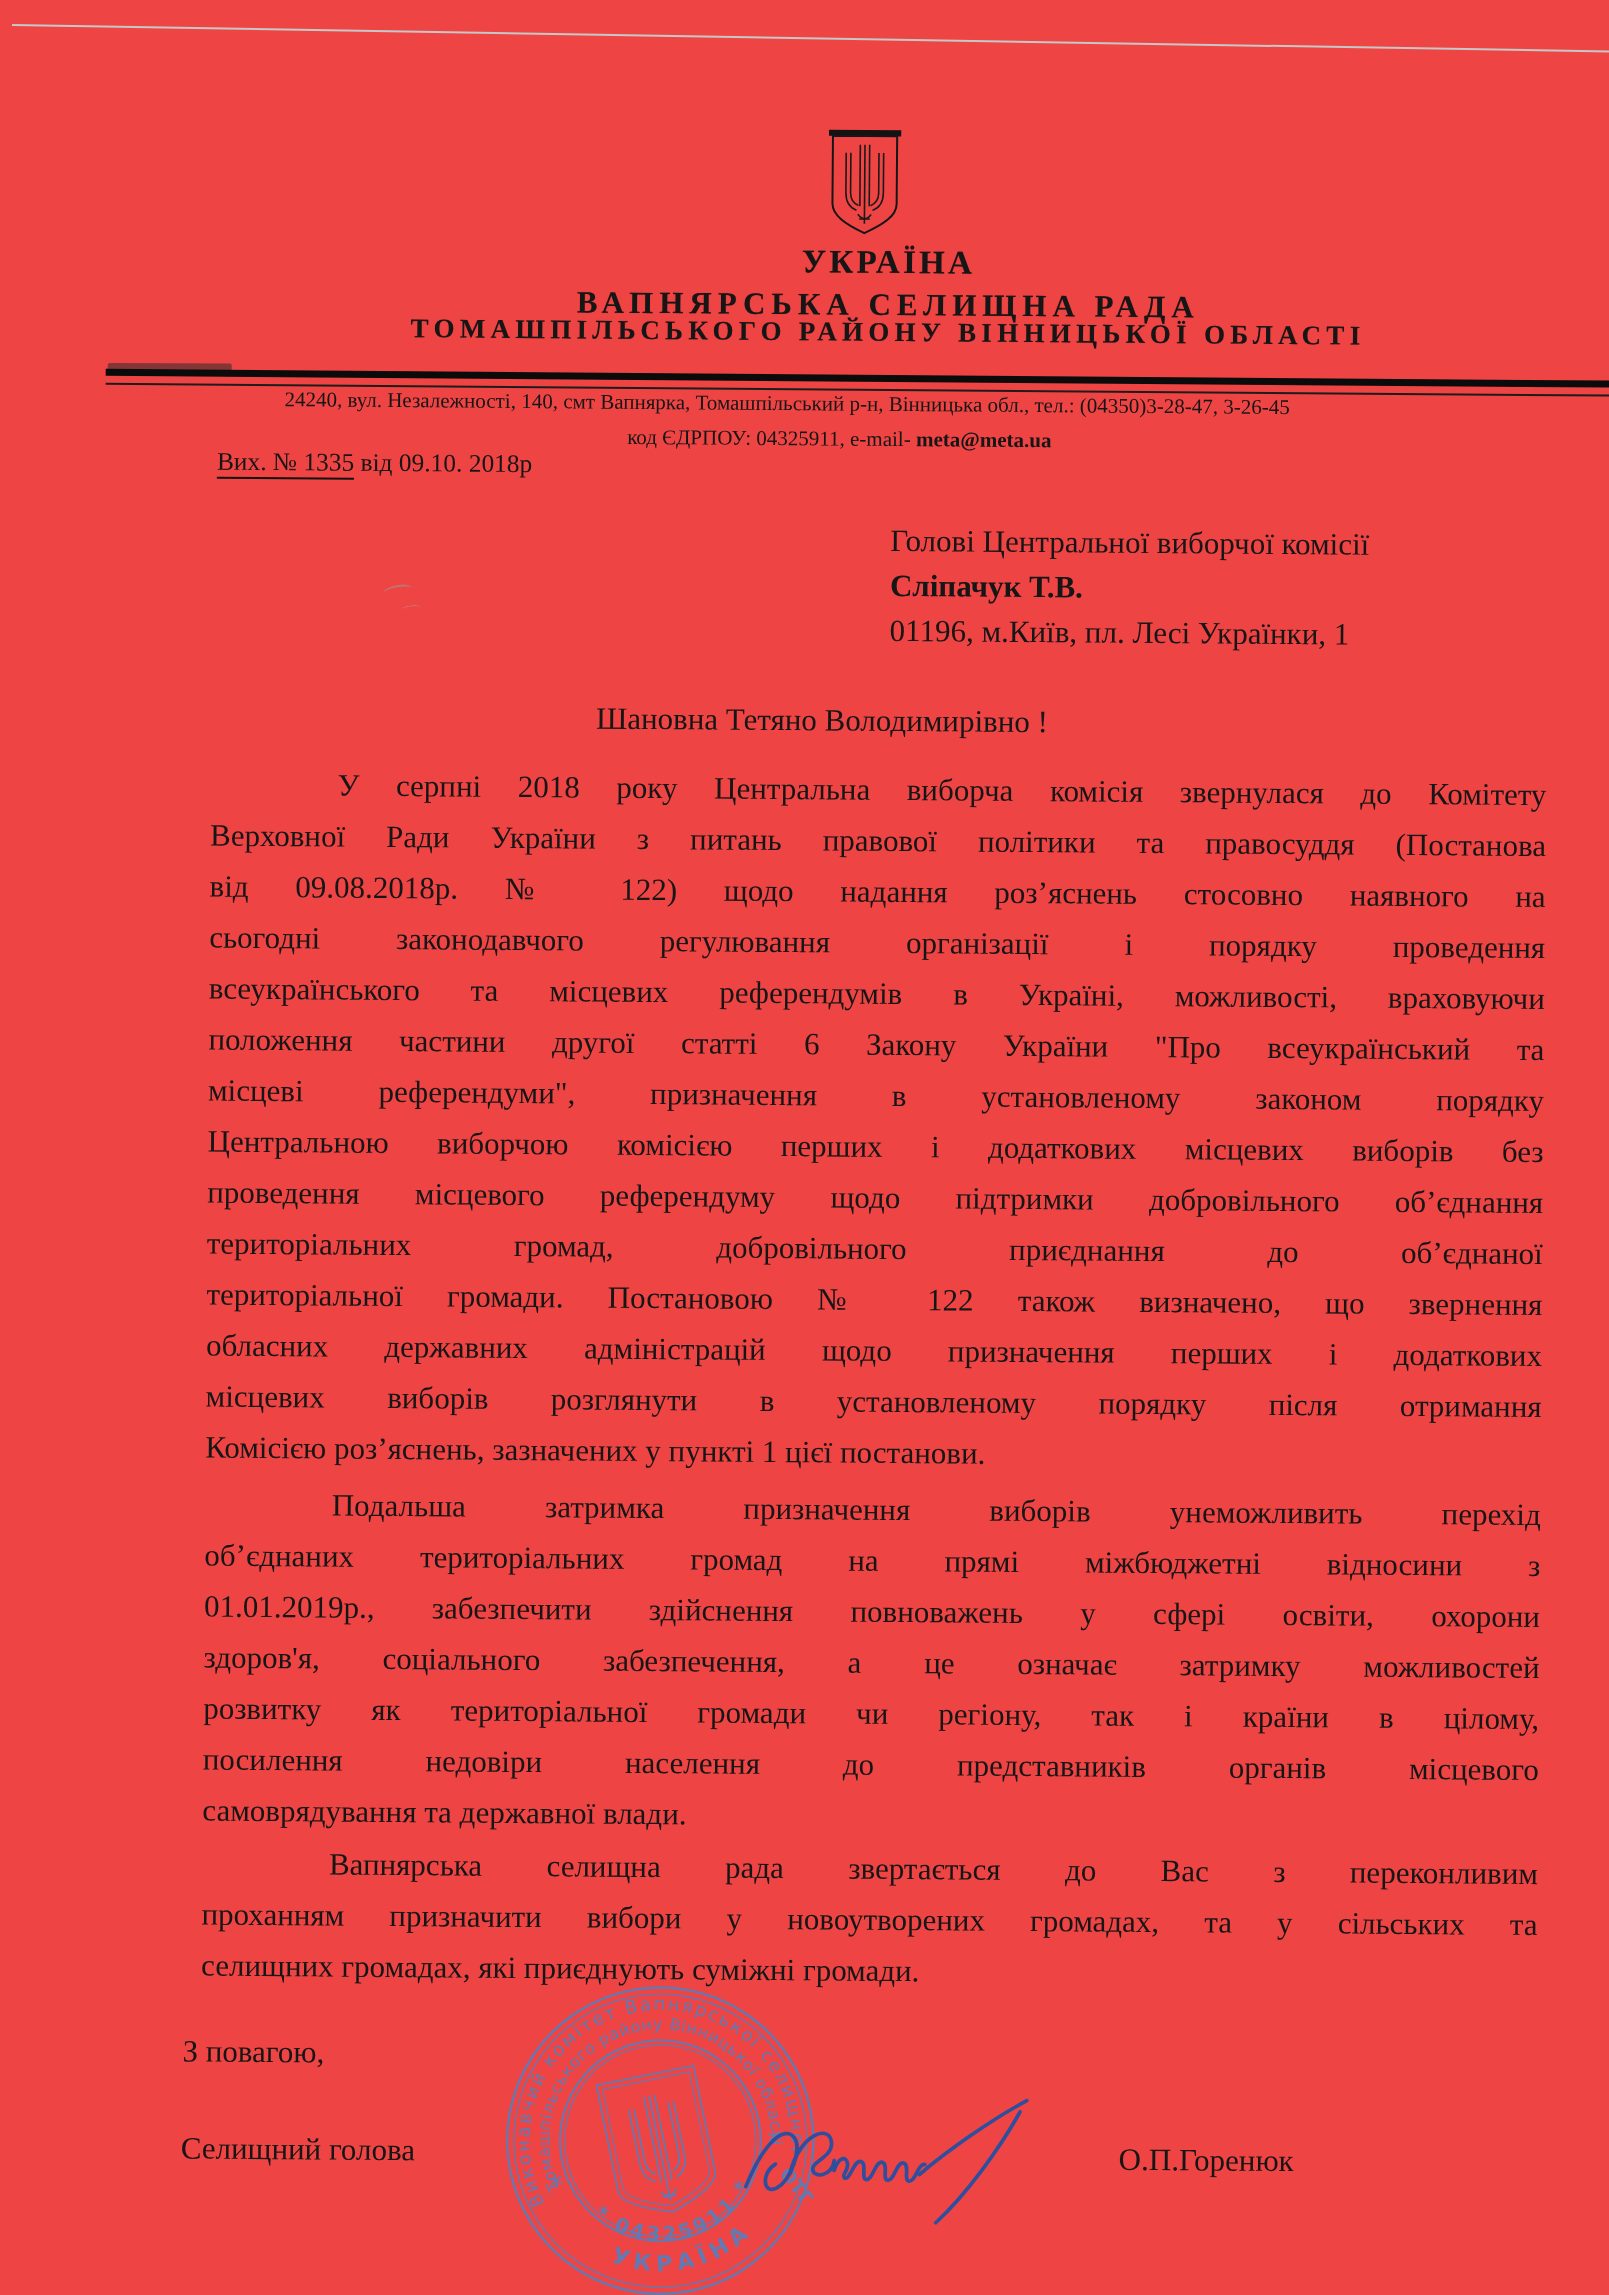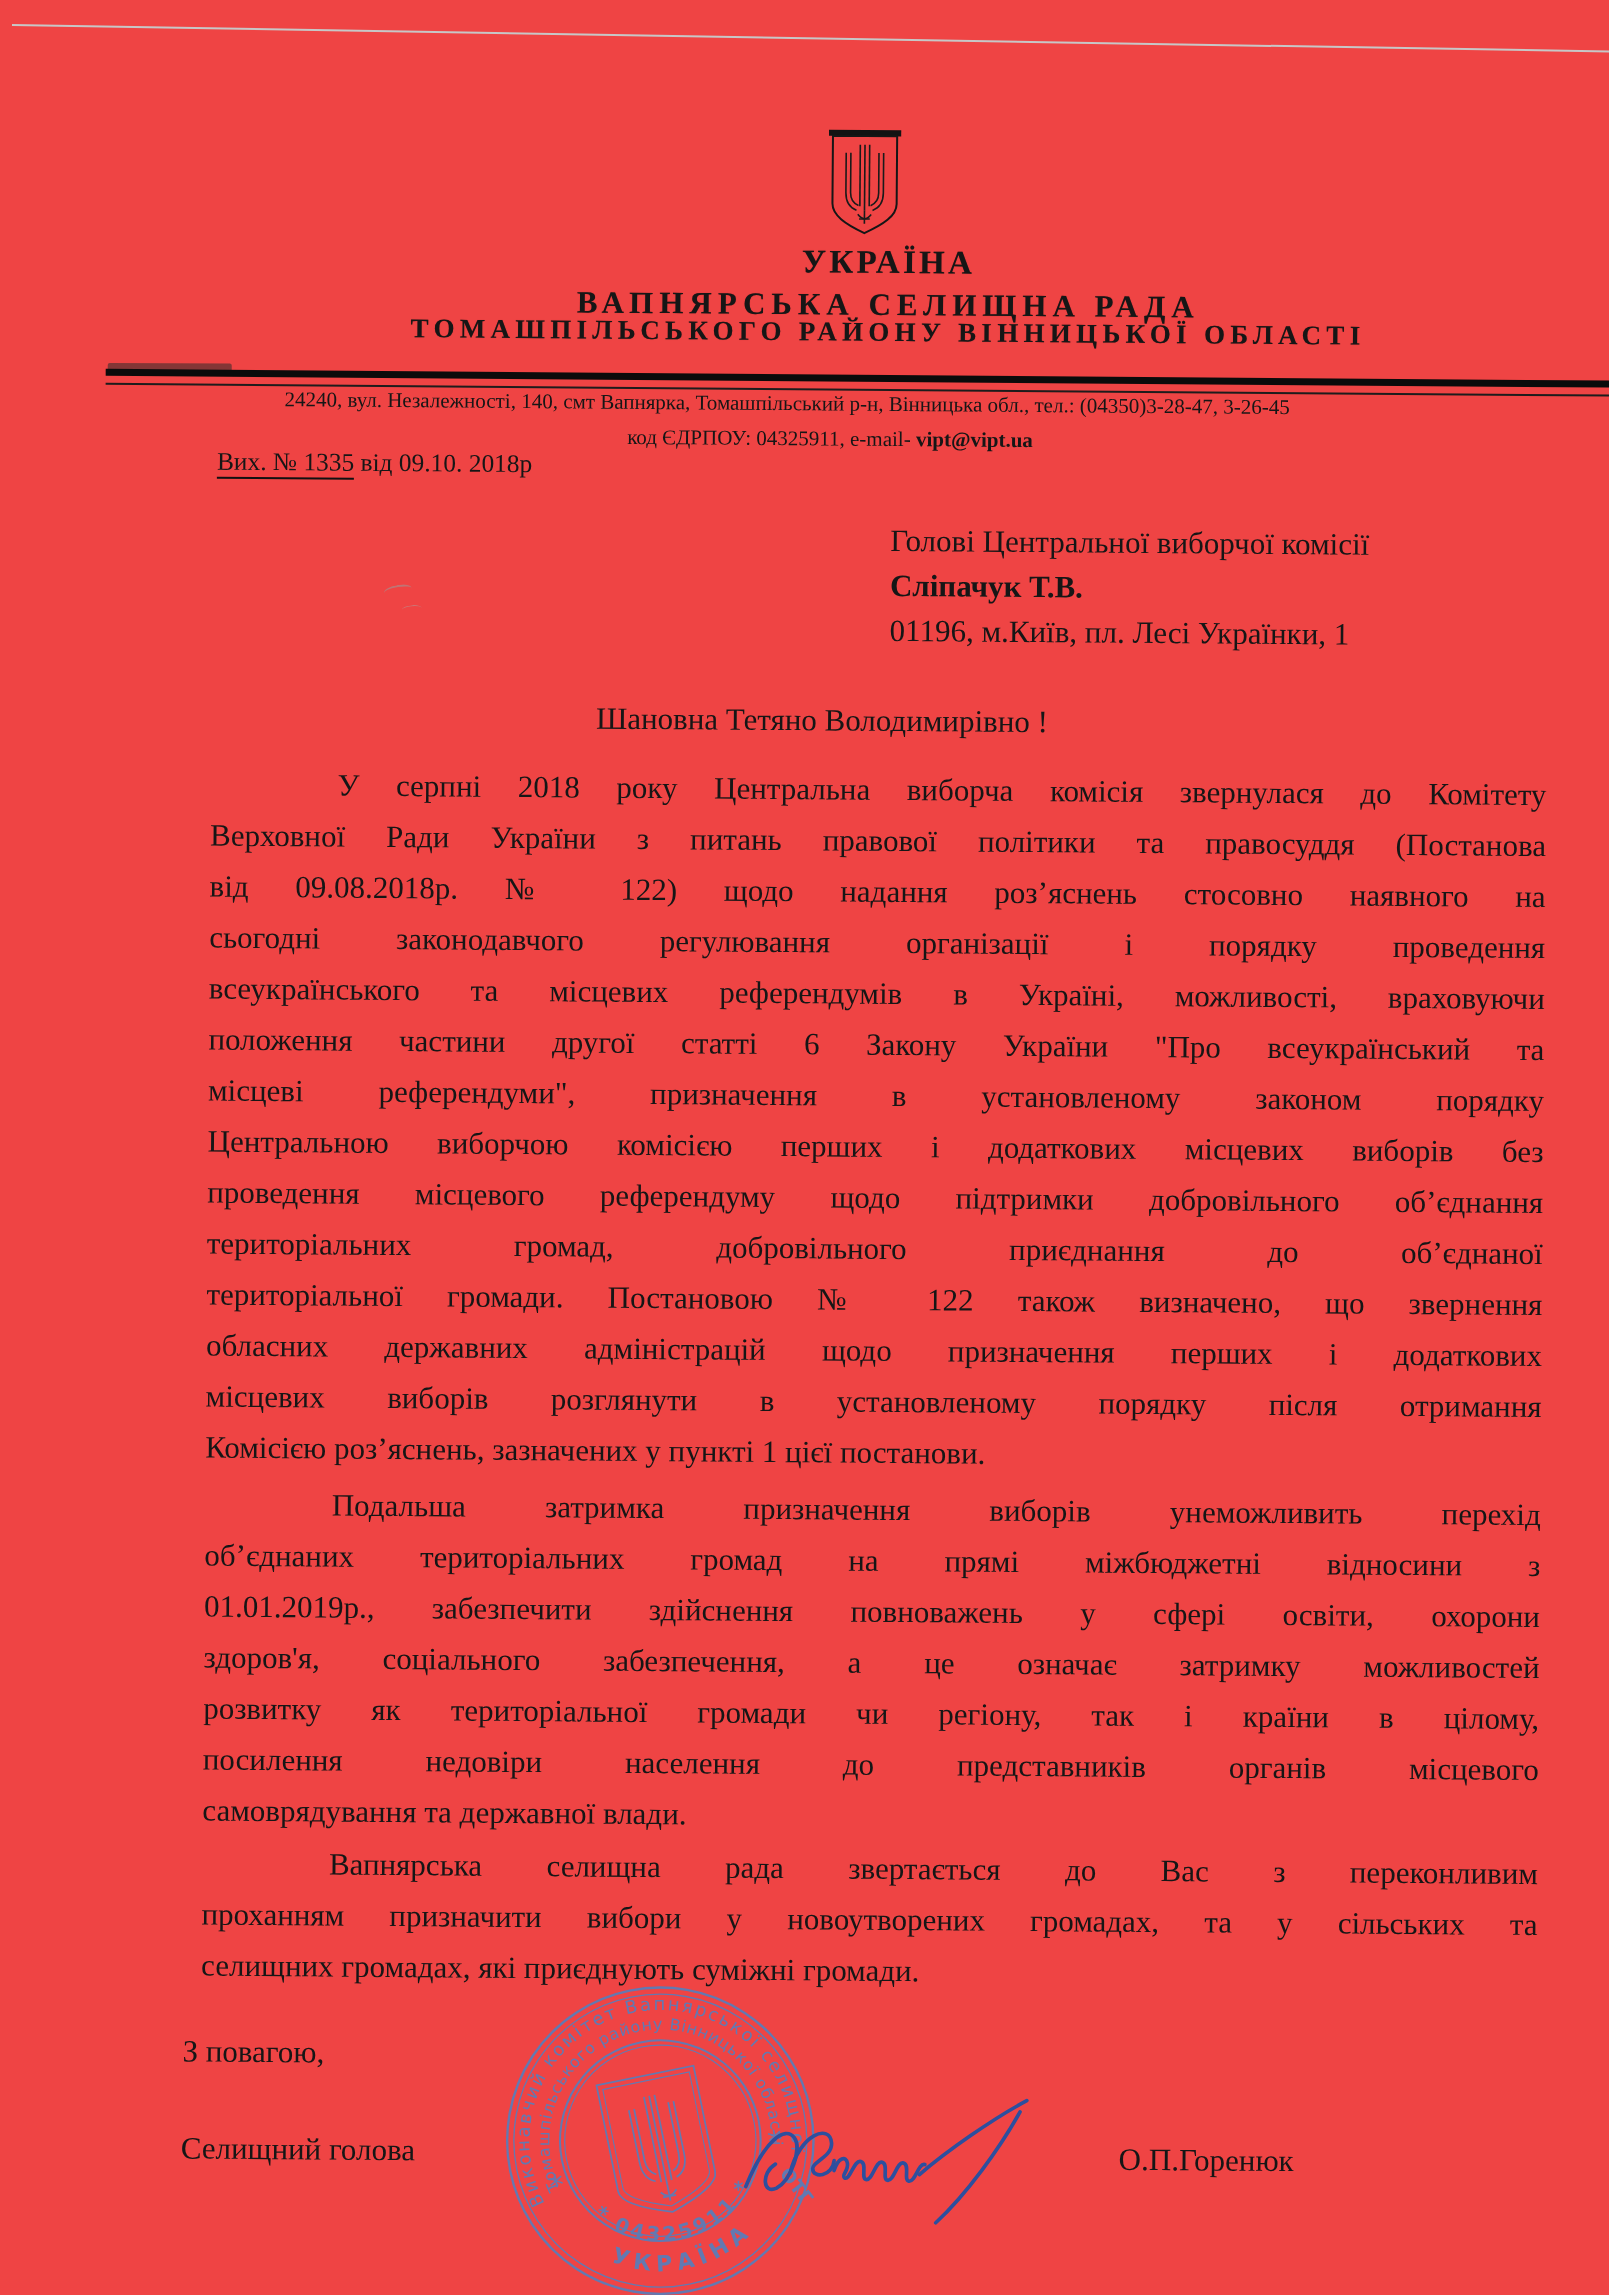--- a/index.html
+++ b/index.html
@@ -74,21 +74,21 @@
 
     <div class="abs hdr h-country txtshadow">УКРАЇНА</div>
     <div class="abs hdr h-org txtshadow">ВАПНЯРСЬКА СЕЛИЩНА РАДА</div>
     <div class="abs hdr h-sub txtshadow">ТОМАШПІЛЬСЬКОГО РАЙОНУ ВІННИЦЬКОЇ ОБЛАСТІ</div>
 
     <div class="abs sep-smudge"></div>
     <div class="abs sep-thick"></div>
     <div class="abs sep-thin"></div>
 
     <div class="abs addr1">24240, вул. Незалежності, 140, смт Вапнярка, Томашпільський р-н, Вінницька обл., тел.: (04350)3-28-47, 3-26-45</div>
-    <div class="abs addr2"><span>код ЄДРПОУ: 04325911, e-mail- </span><span class="email">vipt@vipt.ua</span></div>
+    <div class="abs addr2"><span>код ЄДРПОУ: 04325911, e-mail- </span><span class="email">meta@meta.ua</span></div>
 
     <div class="abs ref"><span class="ref-num">Вих. № 1335</span><span> від 09.10. 2018р</span></div>
 
     <div class="abs recipient">
       <div>Голові Центральної виборчої комісії</div>
       <div class="r-name">Сліпачук Т.В.</div>
       <div>01196, м.Київ, пл. Лесі Українки, 1</div>
     </div>
 
     <div class="abs salutation">Шановна Тетяно Володимирівно !</div>

